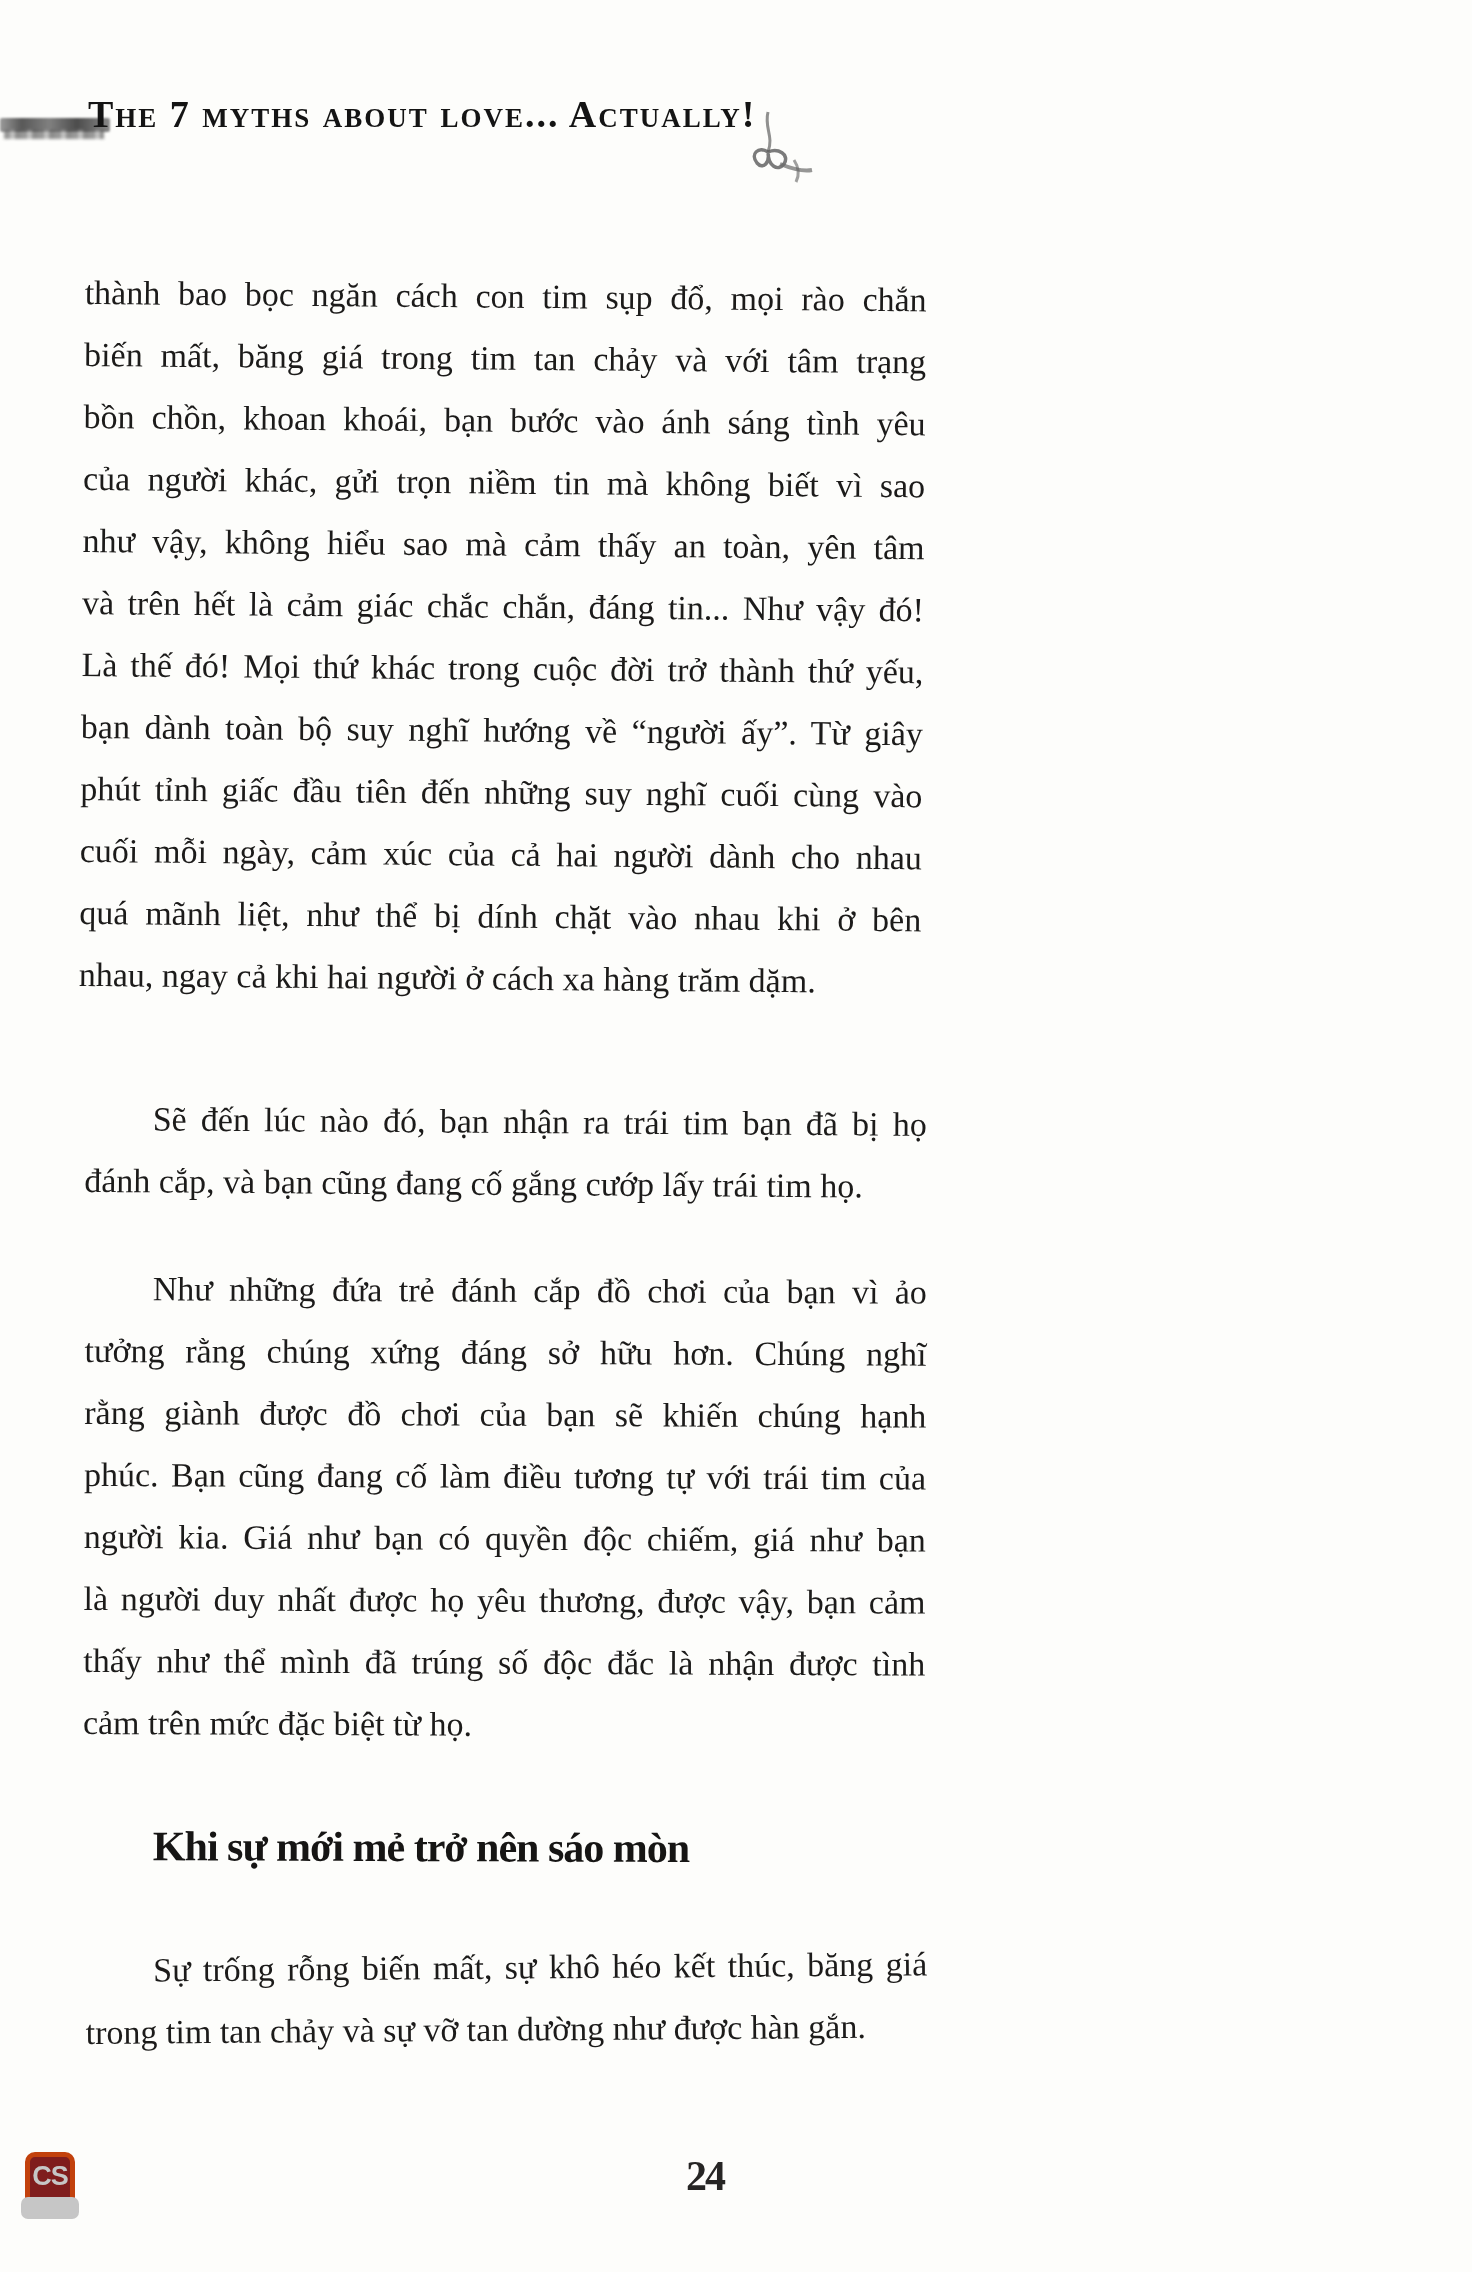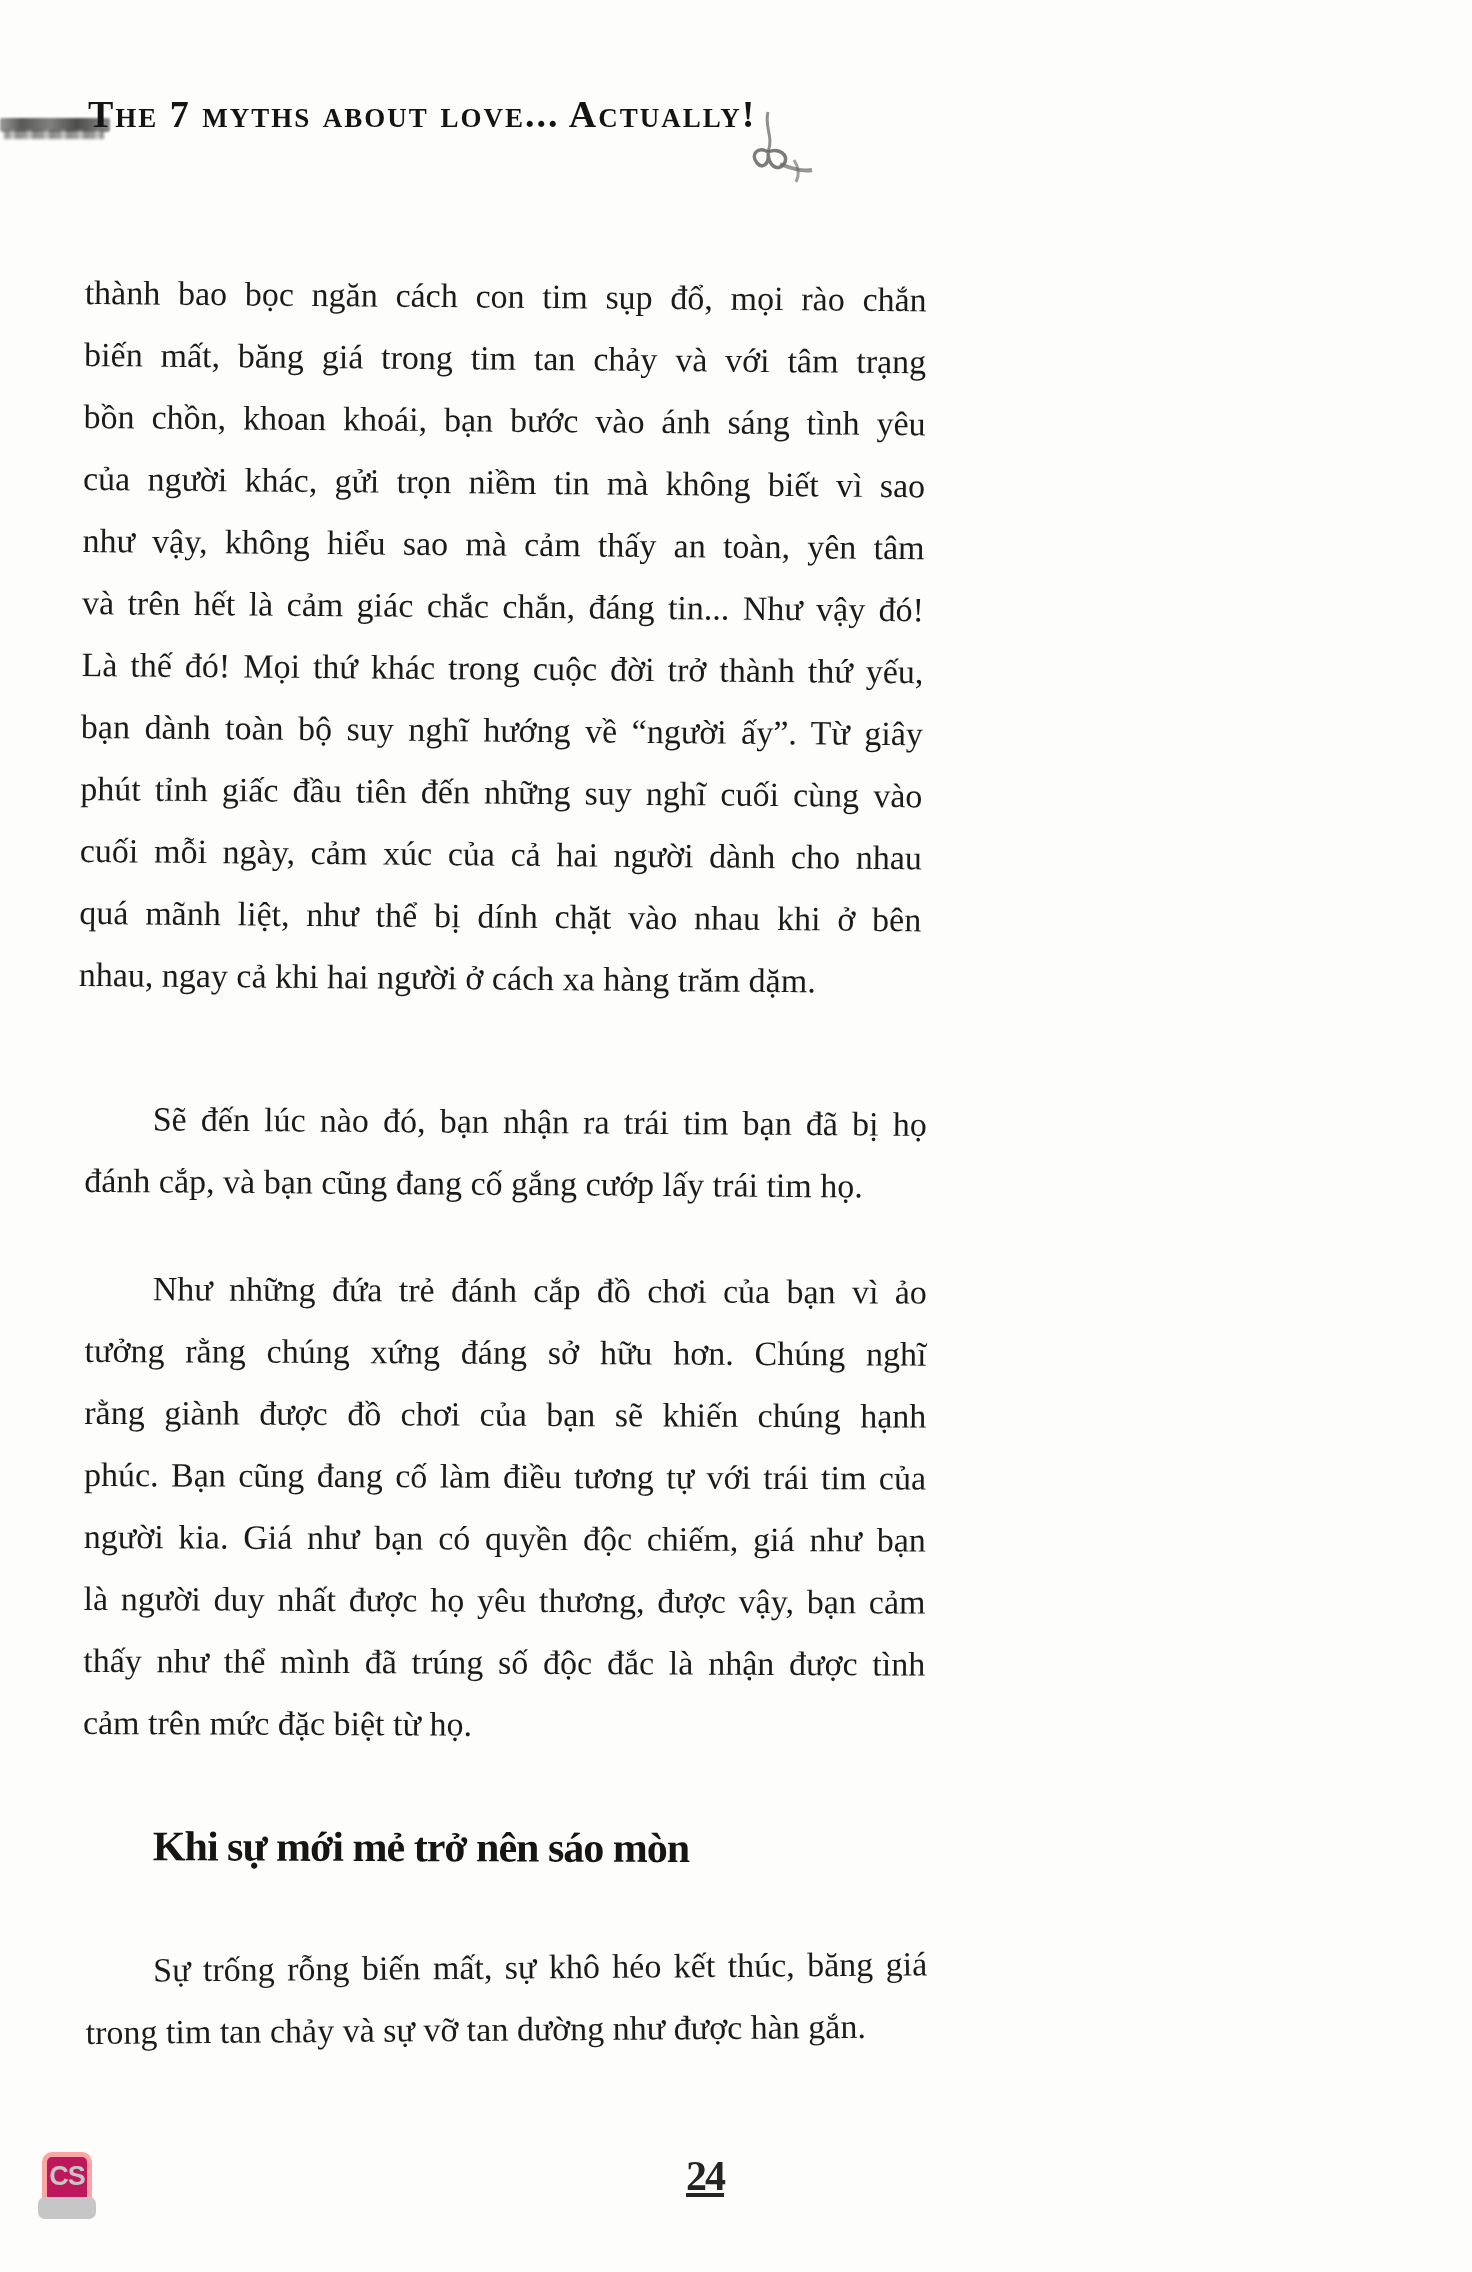--- a/index.html
+++ b/index.html
@@ -62,24 +62,24 @@
     padding-left:68px;
     font-size:42px; font-weight:bold; letter-spacing:-1px;
     color:#161514;
     transform:rotate(0.2deg);
     transform-origin:left top;
     white-space:nowrap;
   }
 
   
   .cs-logo {
-    position:absolute; left:42px; top:2152px;
+    position:absolute; left:25px; top:2152px;
     width:40px; height:48px;
-    border:5px solid #fca5a5; border-radius:10px;
-    background:#be185d;
+    border:5px solid #c2410c; border-radius:10px;
+    background:#7f1d1d;
   }
   .cs-logo .cs-letters {
     position:absolute; left:0; right:0; top:4px;
     text-align:center;
     font-family:"Liberation Sans", sans-serif;
     font-weight:bold; font-size:27px; color:#c6c6c6;
     letter-spacing:-1px;
   }
   .cs-logo .cs-band {
     position:absolute; left:-9px; right:-9px; bottom:-14px; height:22px;
@@ -91,21 +91,20 @@
     font-size:56px; color:#cbcbcb;
     white-space:nowrap;
     z-index:1;
   }
   .page-number {
     position:absolute; left:686px; top:2152px;
     font-family:"Liberation Serif", serif;
     font-weight:bold; font-size:42px; color:#262524;
     letter-spacing:-2px;
     z-index:2;
-    text-decoration:underline;
   }
 </style>
 </head>
 <body>
 
 <div class="page">
 
   <div class="ink-smudge"></div>
   <div class="running-header">The 7 myths about love... Actually!</div>
   <div class="ink-flourish">

